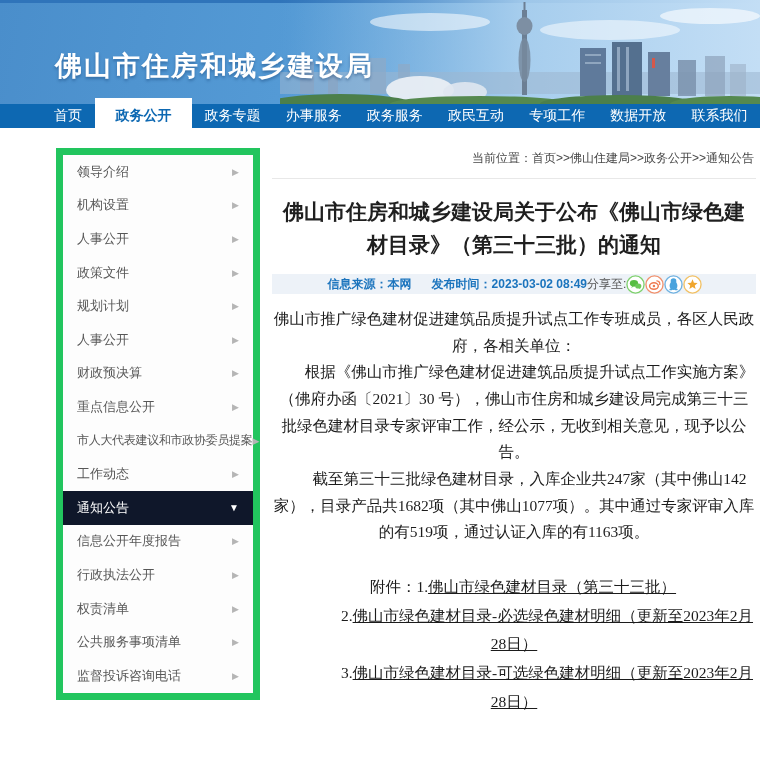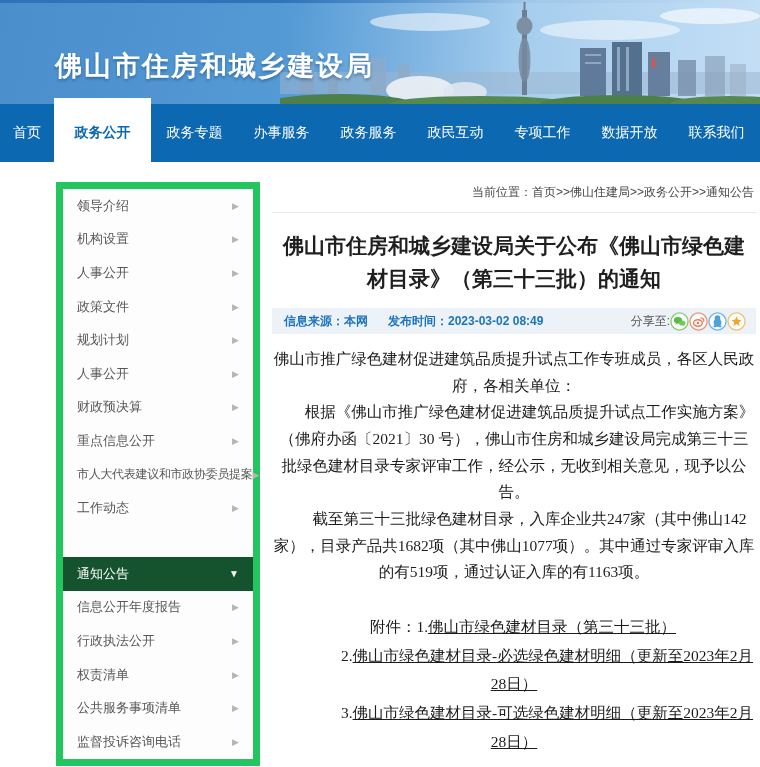--- a/index.html
+++ b/index.html
@@ -10,44 +10,44 @@
   }
   
   .header { position:relative; height:104px;
     background:linear-gradient(100deg,#4a8ecb 0%,#549ad5 38%,#6fabdd 55%,#9cc7ec 78%,#badaf4 100%);
     overflow:hidden; }
   .header-topline { position:absolute; top:0; left:0; right:0; height:3px; background:#2f74ba; }
   .header-title { position:absolute; left:55px; top:48px; color:#ffffff; font-size:27px;
     font-weight:bold; letter-spacing:2px; text-shadow:0 2px 3px rgba(10,50,100,.4); z-index:2; }
   .skyline { position:absolute; right:0; top:0; height:104px; width:480px; z-index:1; }
   
-  .nav { position:relative; display:flex; background:#0d68b2; height:58px; z-index:3; }
+  .nav { position:relative; display:flex; background:#0d68b2; height:24px; z-index:3;padding-left:41px; }
   .nav-item { color:#ffffff; font-size:14px; display:flex; align-items:center; justify-content:center;
     flex:1; cursor:pointer; white-space:nowrap; }
   .nav-item.first { flex:0 0 54px; }
   .nav-item.active { background:#ffffff; color:#0d68b2; font-weight:bold; flex:0 0 97px;
     margin-top:-6px; padding-top:6px; }
   
   .layout { display:flex; align-items:flex-start; padding:20px 4px 0 56px; }
   .sidebar { width:204px; flex-shrink:0; border:7px solid #22c55e; background:#fdfdfd; }
   .side-item { height:33.6px; display:flex; align-items:center; justify-content:space-between;
     padding:0 14px; font-size:13px; color:#575757; cursor:pointer; }
   .side-item .label { white-space:nowrap; }
   .side-item:nth-child(9) .label { font-size:12px; letter-spacing:-0.3px; }
   .side-item .arrow { color:#b5b5b5; font-size:9px; flex-shrink:0; }
-  .side-item.active { background:#14532d; color:#ffffff;margin-top:32px; }
+  .side-item.active { background:#0f172a; color:#ffffff; }
   .side-item.active .arrow { color:#ffffff; font-size:10px; }
   
   .main { flex:1; margin-left:12px; min-width:0; }
   .breadcrumb { text-align:right; font-size:12px; color:#474747; padding:2px 2px 11px 0;
     border-bottom:1px solid #e8e8e8; }
   .article-title { text-align:center; font-size:21px; font-weight:bold; color:#1f1f1f;
     line-height:1.55; margin:17px 6px 13px; }
-  .meta { background:#edf2f8; height:26px; display:flex; align-items:center;
-    justify-content:space-between; padding:0 10px 0 12px; }
+  .meta { background:#edf2f8; height:20px; display:flex; align-items:center;
+    justify-content:center; padding:0 10px 0 12px; }
   .meta-left { color:#1b74bd; font-size:12px; font-weight:bold; display:flex; gap:20px; white-space:nowrap; }
   .meta-right { display:flex; align-items:center; color:#555; font-size:12px; }
   .share-icon { width:19px; height:19px; display:inline-block; cursor:pointer; }
   
   .article-body { font-family:"Liberation Serif", serif; font-size:15.5px; color:#1c1c1c;
     line-height:1.72; margin-top:12px;text-align:center; }
   .article-body p { margin:0; }
   .p-indent { text-indent:2em; }
   .attachments { margin-top:27px; }
   .attachments p { line-height:1.85; }

